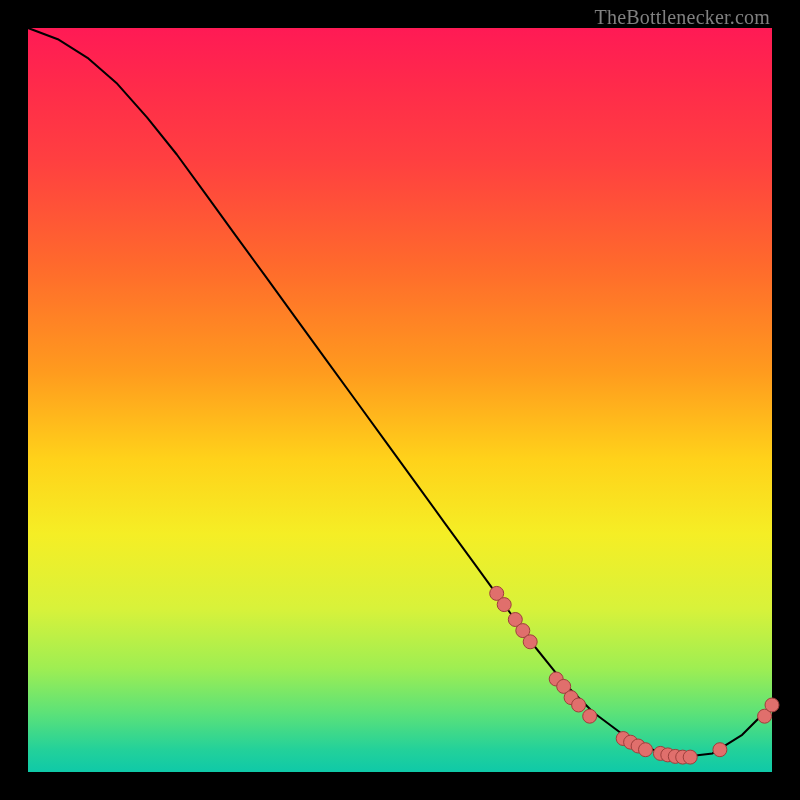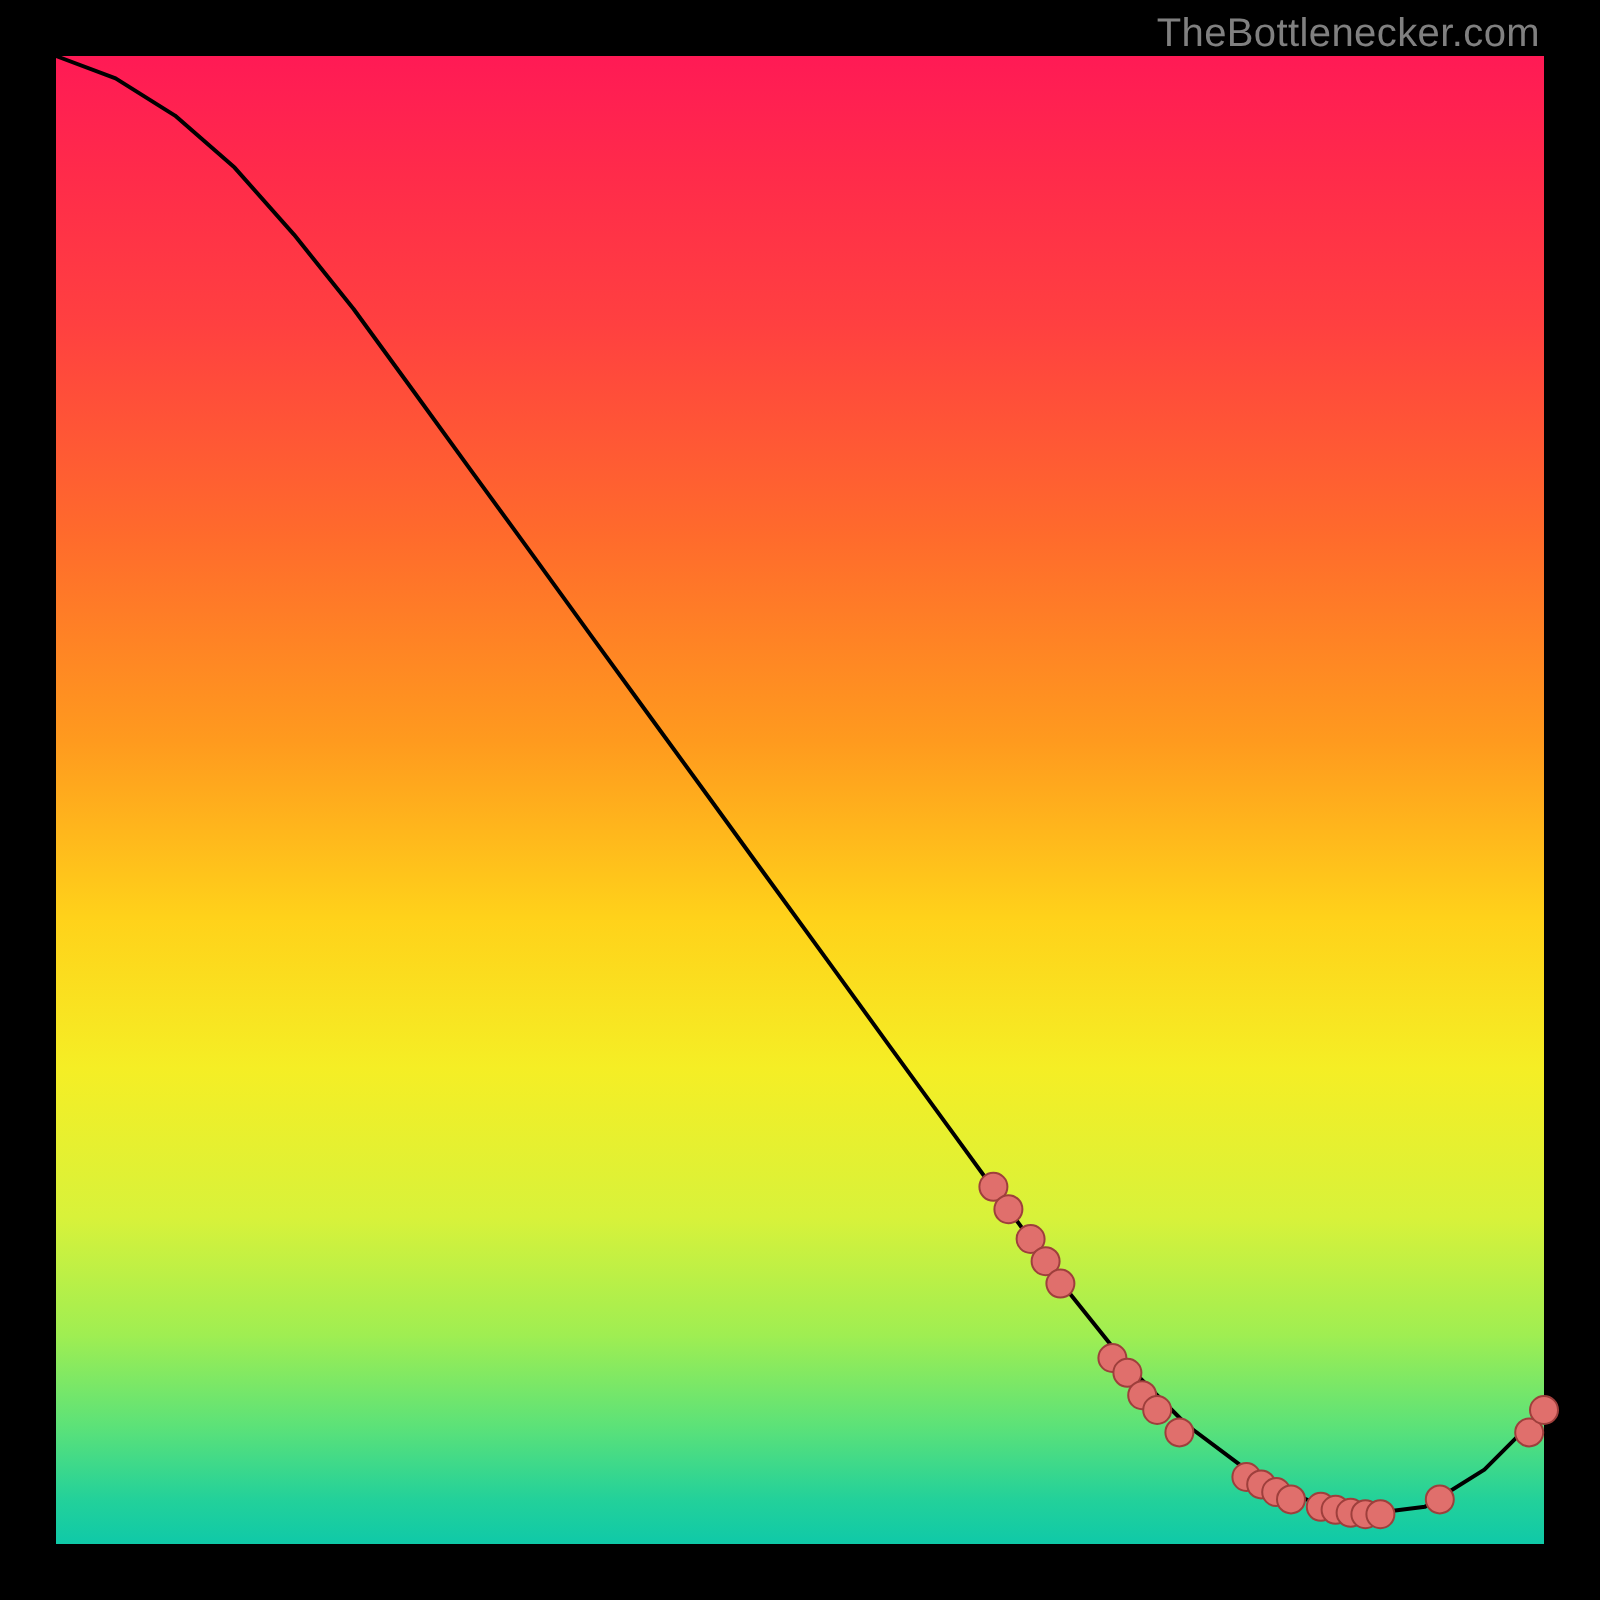--- a/index.html
+++ b/index.html
@@ -8,20 +8,21 @@
     width: 800px;
     height: 800px;
     background: #000;
     font-family: Arial, Helvetica, sans-serif;
     overflow: hidden;
   }
   .chart-wrap {
     position: relative;
     width: 800px;
     height: 800px;
+    font-family: Liberation Serif, serif;
   }
   .plot-area {
     position: absolute;
     left: 28px;
     top: 28px;
     width: 744px;
     height: 744px;
     
     background: linear-gradient(
       to bottom,

